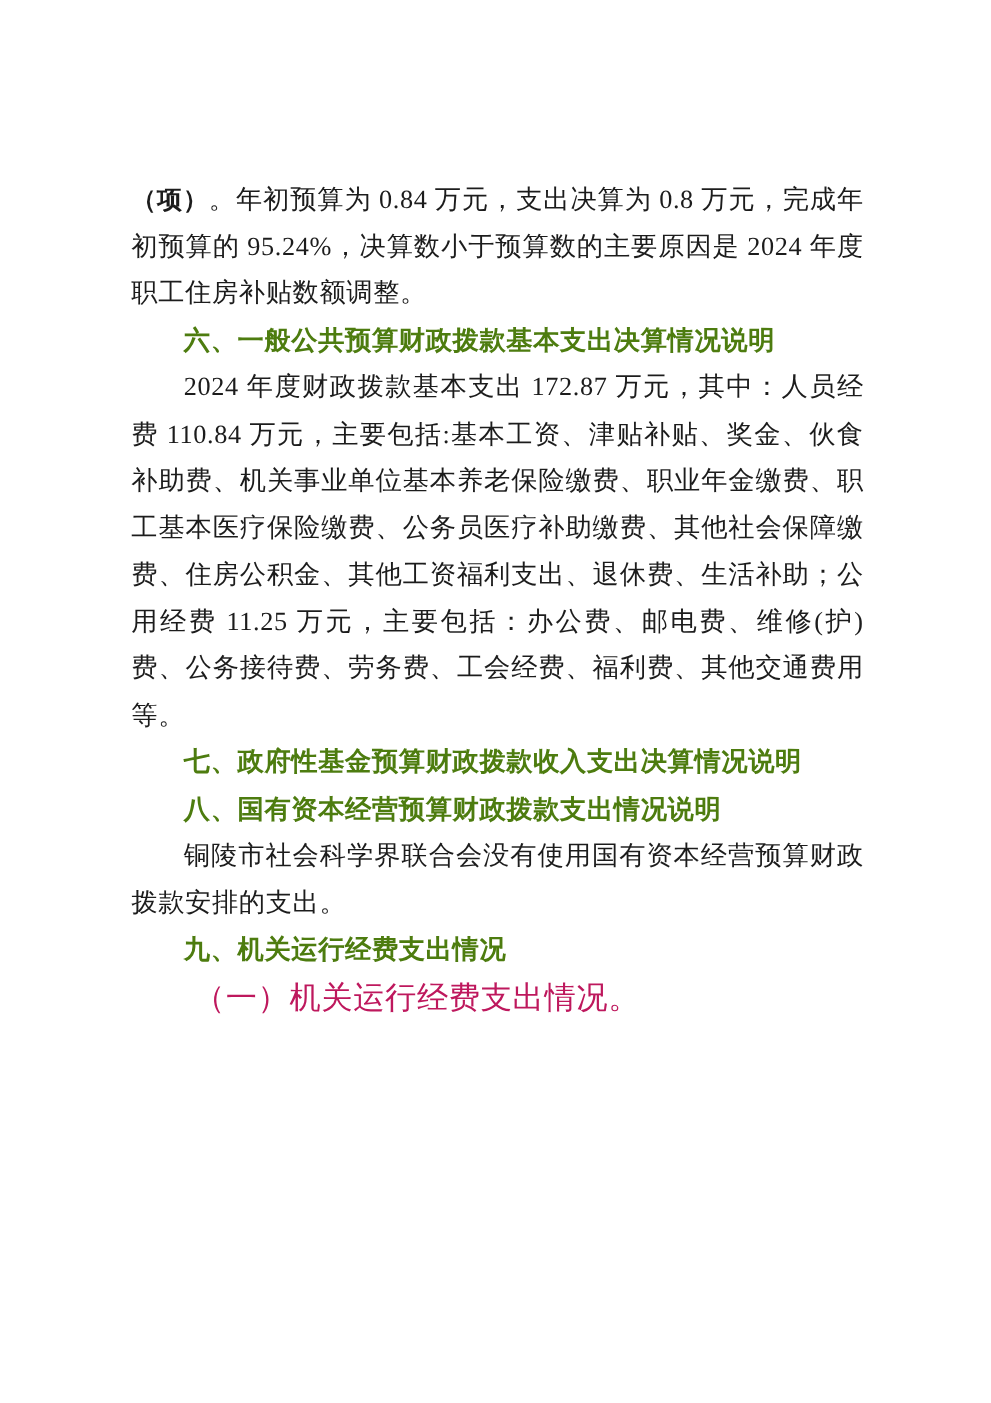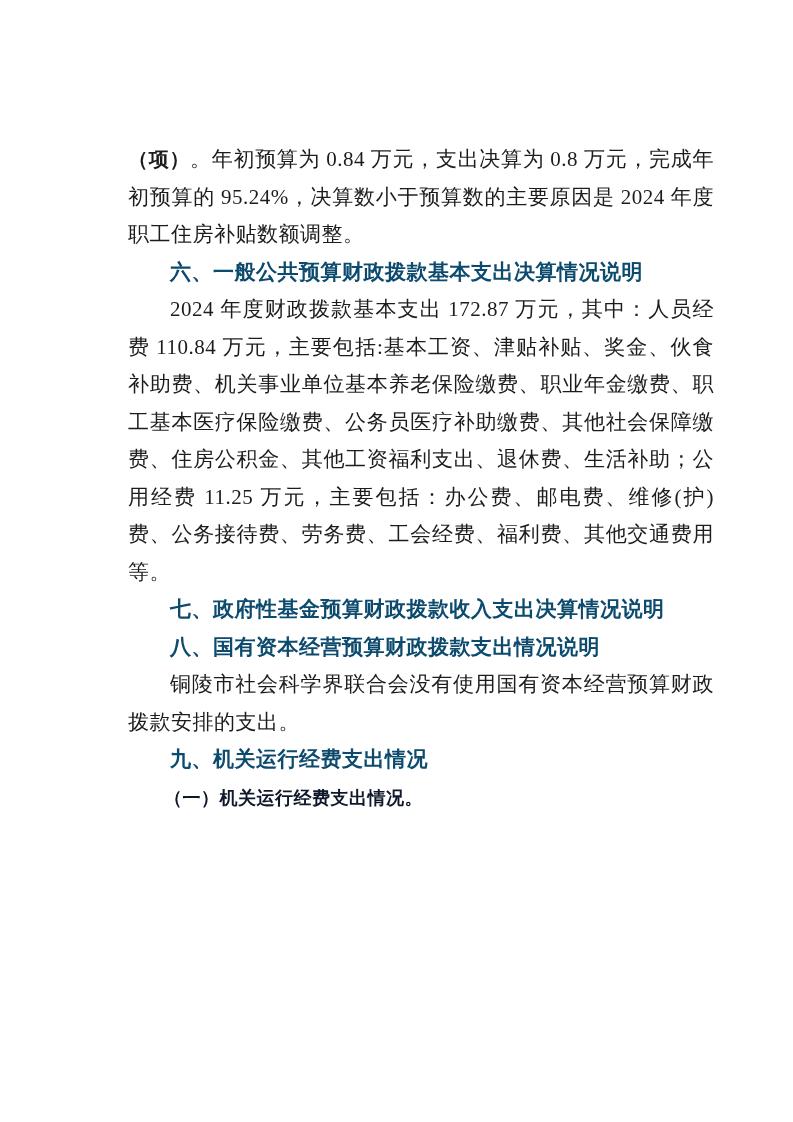--- a/index.html
+++ b/index.html
@@ -12,21 +12,20 @@
     width: 793px;
     height: 1122px;
     background: #ffffff;
     overflow: hidden;
   }
   .content {
     position: absolute;
     left: 105px;
     top: 141px;
     width: 586px;
-    margin-left: 23px;
   }
   .body-para {
     font-family: "Liberation Serif", "DejaVu Serif", serif;
     font-size: 21px;
     line-height: 37.5px;
     color: #1c1c1c;
     margin: 0;
     text-align: justify;
     text-indent: 2em;
     letter-spacing: 0.5px;
@@ -37,31 +36,31 @@
   .bold-prefix {
     font-weight: 700;
     font-family: "DejaVu Sans", "Liberation Sans", sans-serif;
     font-size: 20px;
   }
   .section-heading {
     font-family: "DejaVu Sans", "Liberation Sans", sans-serif;
     font-weight: 700;
     font-size: 21px;
     line-height: 37.5px;
-    color: #0c4a6e;
+    color: #4d7c0f;
     margin: 0;
     text-indent: 2em;
     letter-spacing: 0.5px;
   }
   .sub-heading {
     font-family: "DejaVu Serif", "Liberation Serif", serif;
-    font-weight: 700;
-    font-size: 18px;
+    font-weight: 400;
+    font-size: 25px;
     line-height: 37.5px;
-    color: #0f172a;
+    color: #be185d;
     margin: 0;
     text-indent: 2em;
     letter-spacing: 0.5px;
   }
 </style>
 </head>
 <body>
 
 <div class="page">
   <div class="content">

